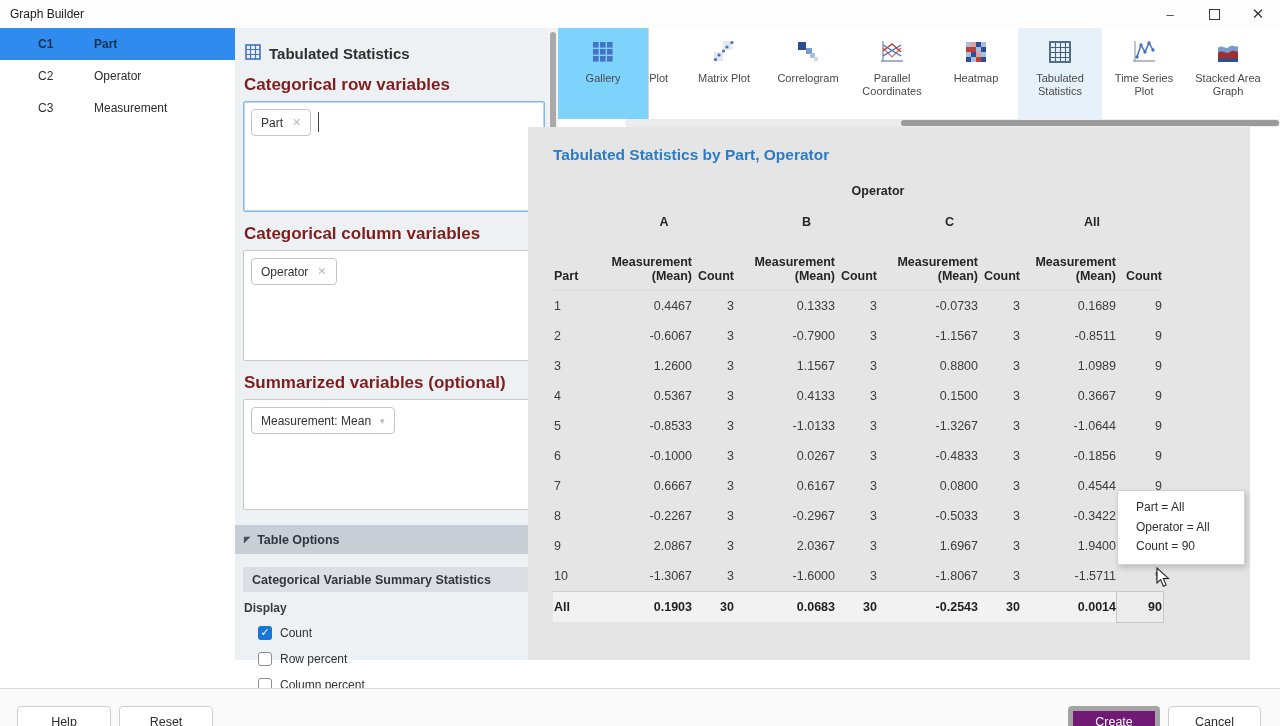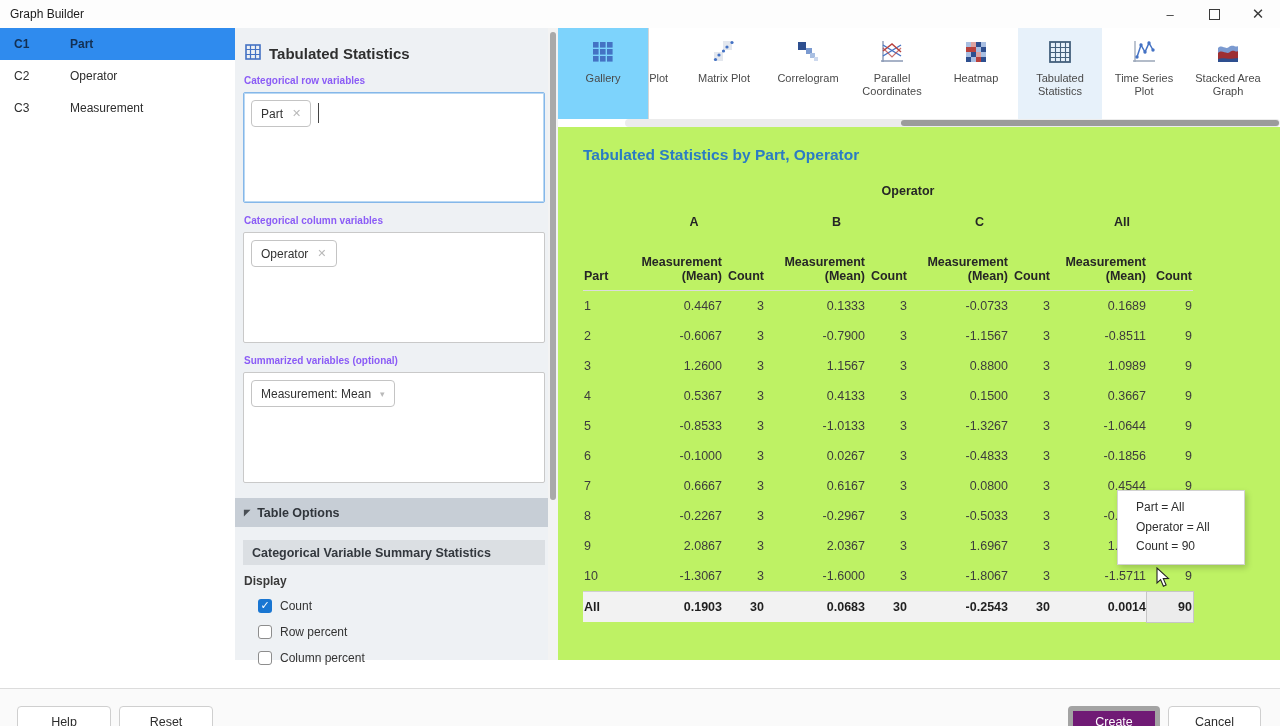--- a/index.html
+++ b/index.html
@@ -10,28 +10,28 @@
   #titlebar{position:absolute;left:0;top:0;width:1280px;height:28px;background:#fdfdfd;
     border-bottom:1px solid #e9e9e9;display:flex;align-items:center;}
   #titlebar .title{font-size:12px;color:#1b1b1b;padding-left:10px;}
   #win-controls{position:absolute;right:0;top:0;height:28px;display:flex;}
   .win-btn{width:44px;height:28px;display:flex;align-items:center;justify-content:center;
     color:#3a3a3a;font-size:13px;}
   .win-btn .maxbox{width:9px;height:9px;border:1.3px solid #3a3a3a;}
   
   #sidebar{position:absolute;left:0;top:28px;width:235px;height:632px;background:#fff;}
   .side-row{height:32px;display:flex;align-items:center;font-size:12px;color:#2d2d2d;}
-  .side-row .cid{width:56px;padding-left:14px;}
+  .side-row .cid{width:56px;padding-left:38px;}
   .side-row.selected{background:#2f8bee;color:#132f52;font-weight:bold;}
   
   #panel{position:absolute;left:235px;top:28px;width:313px;height:632px;background:#eef1f4;}
   #panel-scrollbar{position:absolute;left:548px;top:28px;width:10px;height:632px;background:#f3f3f3;}
   #panel-scrollbar .thumb{position:absolute;left:2px;top:4px;width:6px;height:468px;background:#a9a9a9;border-radius:3px;}
   .panel-head{display:flex;align-items:center;gap:8px;margin:16px 0 4px 10px;font-size:15px;font-weight:bold;color:#2f2f2f;}
-  .field-label{font-size:10px;font-weight:bold;color:#8b5cf6;margin:12px 0 6px 9px;}
+  .field-label{font-size:17px;font-weight:bold;color:#7f1d1d;margin:12px 0 6px 9px;}
   .var-box{margin-left:8px;width:302px;height:111px;background:#fff;border:1px solid #c9c9c9;
     border-radius:2px;box-sizing:border-box;padding:7px;position:relative;}
   .var-box.focused{border:1px solid #85b7e9;box-shadow:0 0 0 1px #b9d8f3 inset;}
   .chip{display:inline-flex;align-items:center;gap:9px;background:#fff;border:1px solid #c4c4c4;
     border-radius:4px;height:25px;padding:0 9px;font-size:12px;color:#333;}
   .chip .x{color:#b9b9b9;font-size:11px;}
   .chip .dd{color:#b9b9b9;font-size:9px;}
   .caret{display:inline-block;width:1px;height:20px;background:#444;vertical-align:middle;margin-left:7px;}
   .opt-bar{margin-top:15px;height:29px;background:#c7ced6;display:flex;align-items:center;
     font-size:12.5px;font-weight:bold;color:#30353b;padding-left:9px;gap:7px;}
@@ -51,21 +51,21 @@
   .tile .tlabel{margin-top:7px;font-size:11px;line-height:13px;color:#4a4a4a;text-align:center;width:80px;}
   .tile.selected{background:#e7f1fa;}
   .tile.partial{width:40px;overflow:hidden;align-items:flex-start;}
   .tile.partial .ticon{margin-left:-13px;}
   .tile.partial .tlabel{text-align:left;width:40px;margin-left:-2px;}
   #gallery-pinned{position:absolute;left:0;top:0;width:90px;height:91px;background:#7dd3fc;border-right:1px solid #d6d6d6;z-index:2;}
   #gallery-pinned .tile{width:90px;}
   #gallery-hscroll{position:absolute;left:67px;top:91px;width:655px;height:8px;background:#ececec;border-radius:4px;}
   #gallery-hscroll .thumb{position:absolute;right:1px;top:1px;width:378px;height:6px;background:#9b9b9b;border-radius:3px;}
   
-  #main{position:absolute;left:558px;top:127px;width:722px;height:533px;background:#bef264;}
+  #main{position:absolute;left:528px;top:127px;width:722px;height:533px;background:#e5e5e5;}
   #out-title{position:absolute;left:25px;top:19px;font-size:15.5px;font-weight:bold;color:#2b7cc4;}
   #stats-table{position:absolute;left:25px;top:50px;border-collapse:collapse;font-size:12.5px;color:#3d3d3d;}
   #stats-table th{font-weight:bold;color:#262626;}
   #stats-table .num{text-align:right;}
   #stats-table .ctr{text-align:center;}
   #stats-table .lft{text-align:left;}
   #stats-table thead tr.oprow th{height:26px;vertical-align:middle;}
   #stats-table thead tr.grprow th{height:31px;vertical-align:middle;}
   #stats-table thead tr.colrow th{height:44px;vertical-align:bottom;padding-bottom:7px;border-bottom:1px solid #dcdcdc;}
   #stats-table tbody td{height:28px;vertical-align:middle;}

